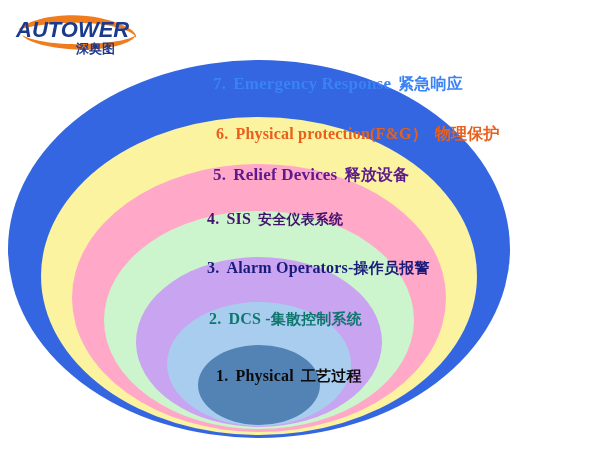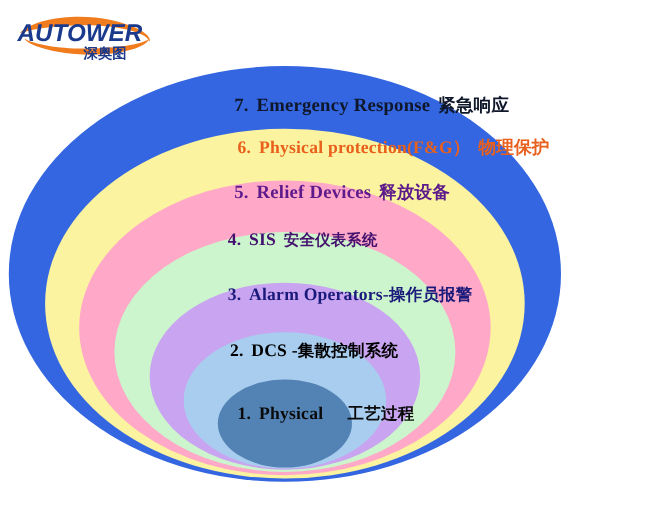--- a/index.html
+++ b/index.html
@@ -55,35 +55,35 @@
   .layer-label {
     position: absolute;
     white-space: nowrap;
     font-family: "Liberation Serif", serif;
     font-weight: bold;
     letter-spacing: 0.2px;
   }
   .lbl-en { font-family: "Liberation Serif", serif; }
   .lbl-cn { font-family: "DejaVu Sans", sans-serif; font-weight: bold; }
 
-  .l7 { left: 213px; top: 86px;  font-size: 17px; color: #0f172a; }
+  .l7 { left: 213px; top: 74px;  font-size: 17px; color: #3b82f6; }
   .l6 { left: 216px; top: 124px; font-size: 16px; color: #e8601c; }
   .l5 { left: 213px; top: 165px; font-size: 17px; color: #5d1a8b; }
   .l4 { left: 207px; top: 210px; font-size: 16px; color: #44126e; }
   .l3 { left: 207px; top: 259px; font-size: 16px; color: #1a1a7a; }
-  .l2 { left: 209px; top: 310px; font-size: 16px; color: #000000; }
+  .l2 { left: 209px; top: 310px; font-size: 16px; color: #0f766e; }
   .l1 { left: 216px; top: 367px; font-size: 16px; color: #0a0a0a; }
 
   .l7 .lbl-cn { font-size: 16px; }
   .l6 .lbl-cn { font-size: 16px; }
   .l5 .lbl-cn { font-size: 16px; }
   .l4 .lbl-cn { font-size: 14px; }
   .l3 .lbl-cn { font-size: 15px; }
   .l2 .lbl-cn { font-size: 15px; }
-  .l1 .lbl-cn { font-size: 15px; margin-left: 15px; }
+  .l1 .lbl-cn { font-size: 15px; }
 
   .gap { display: inline-block; width: 7px; }
 </style>
 </head>
 <body>
 
 <div id="canvas">
 
   <div id="logo">
     <svg width="130" height="48" viewBox="0 0 130 48" xmlns="http://www.w3.org/2000/svg">

